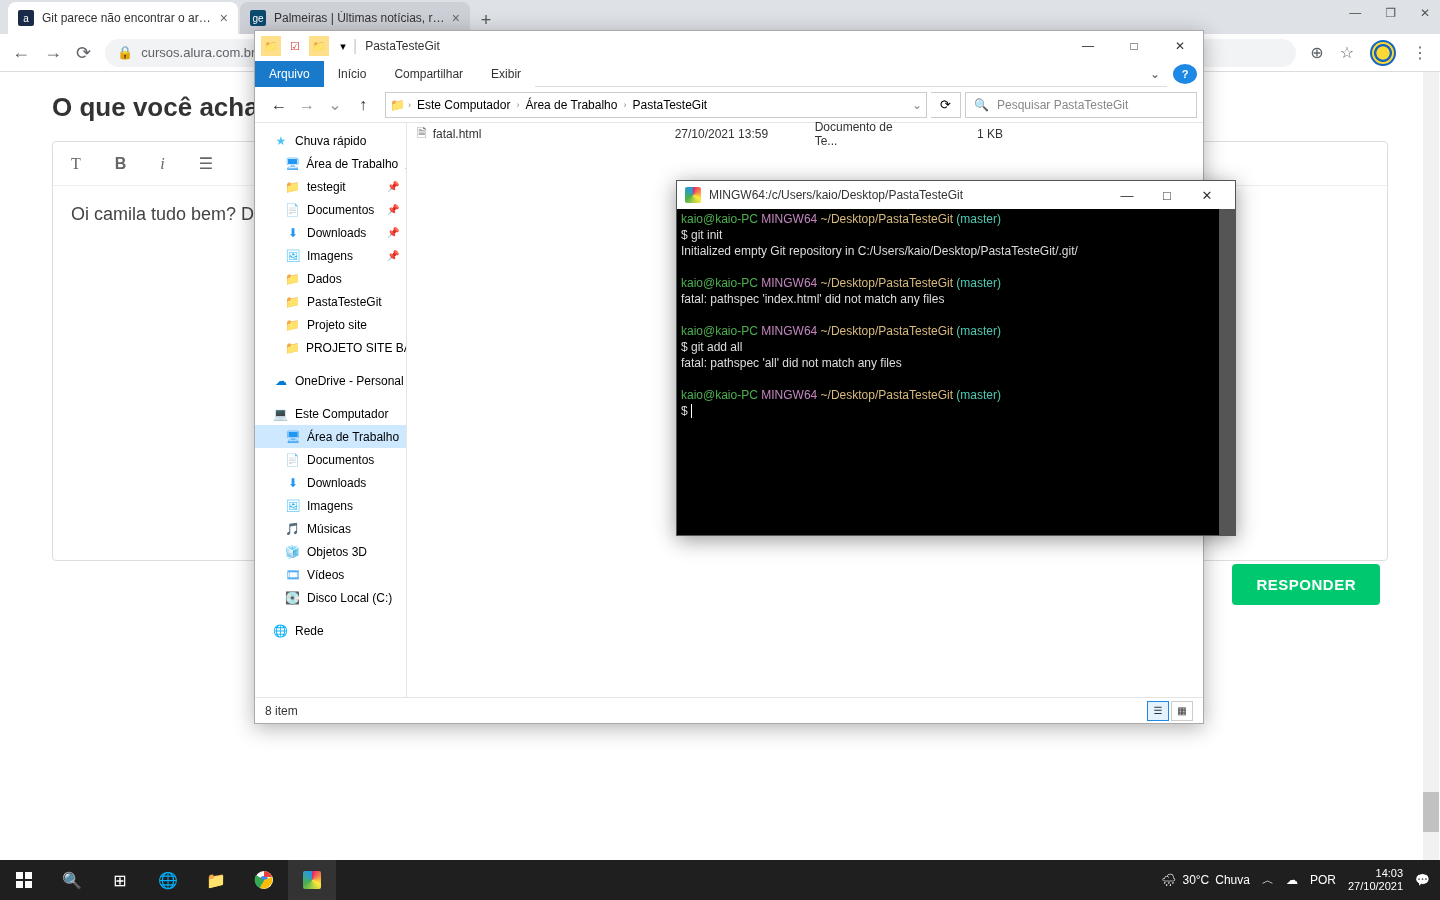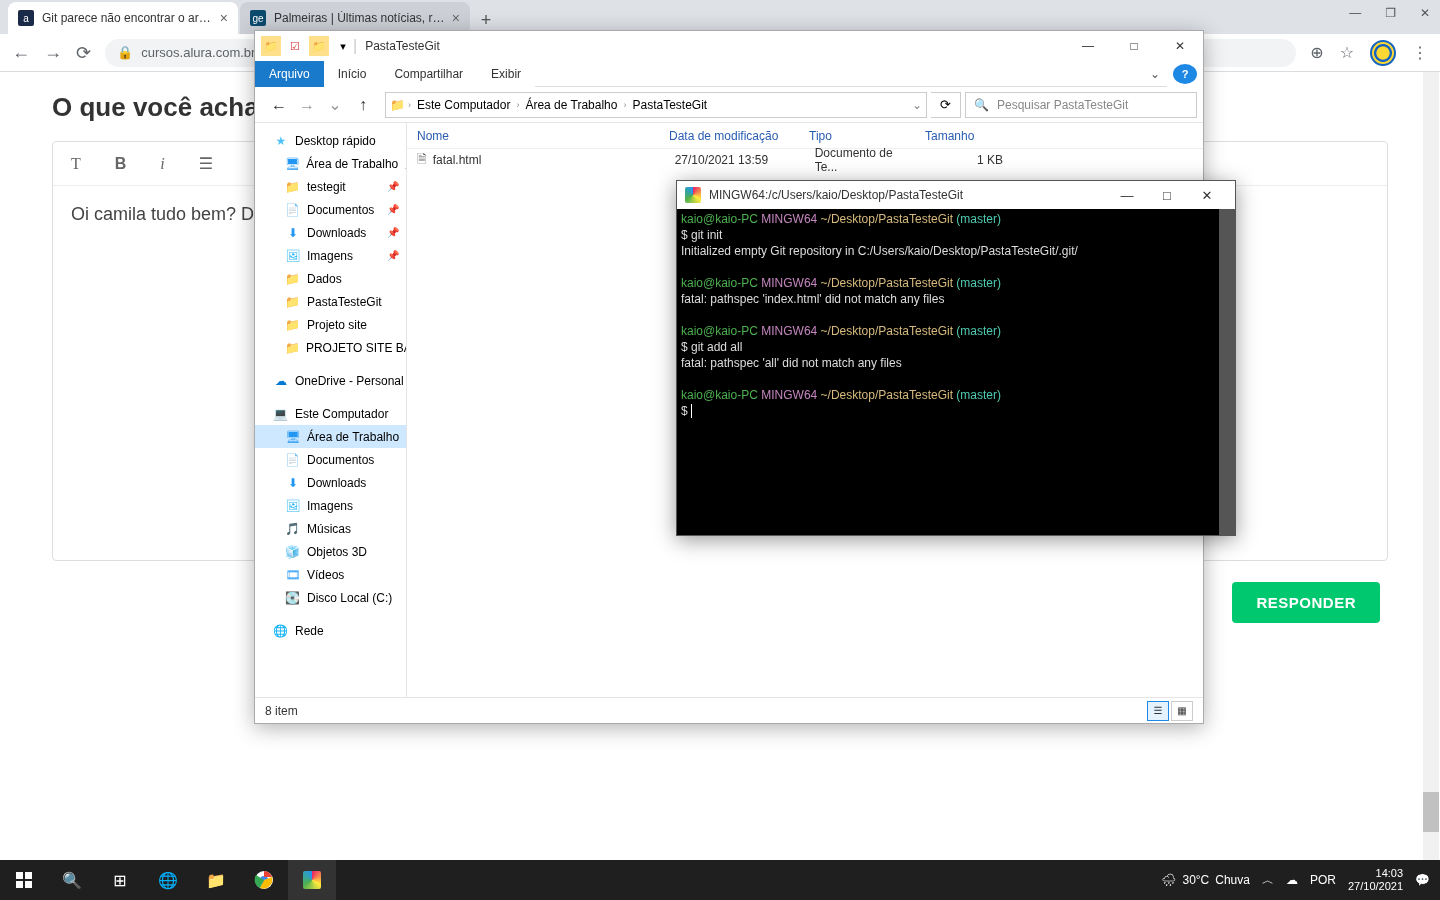--- a/index.html
+++ b/index.html
@@ -24,21 +24,21 @@
 .chrome-profile { width:26px; height:26px; border-radius:50%; background: radial-gradient(circle,#fdd835 40%,#1565c0 45%,#1565c0 55%,#fdd835 60%); border:2px solid #1565c0;}
 
 
 .page { padding: 20px 52px; }
 .page h2 { font-size: 26px; font-weight: 700; color: #333; margin-bottom: 18px;}
 .editor { border:1px solid #ddd; border-radius:4px; min-height:420px; }
 .editor-toolbar { height:44px; border-bottom:1px solid #eee; display:flex; align-items:center; padding:0 18px; gap:34px; color:#666; font-size:16px;}
 .editor-toolbar .bold{font-weight:700;}
 .editor-toolbar .italic{font-style:italic; font-family:Georgia,serif;}
 .editor-content { padding: 18px; font-size:18px; color:#444;}
-.responder-btn { position:absolute; right:60px; top:582px; background:#00c86f; color:#fff; padding:12px 24px; font-size:15px; font-weight:600; border-radius:4px; letter-spacing:0.5px;}
+.responder-btn { position:absolute; right:60px; top:564px; background:#00c86f; color:#fff; padding:12px 24px; font-size:15px; font-weight:600; border-radius:4px; letter-spacing:0.5px;}
 
 .page-scrollbar{position:absolute; right:1px; top:72px; width:16px; height:790px; background:#f1f1f1;}
 .page-scrollbar .thumb{position:absolute; top:720px; width:16px; height:40px; background:#c1c1c1;}
 
 
 .explorer { position: absolute; top: 30px; left: 254px; width: 950px; height: 694px; background: #fff; border: 1px solid #aaa; box-shadow: 0 4px 20px rgba(0,0,0,.3); display:flex; flex-direction:column; }
 .exp-title { height: 30px; display: flex; align-items: center; background: #fff; }
 .exp-title .small-icons{display:flex; gap:4px; padding-left:6px;}
 .exp-title .small-icon{width:20px;height:20px;display:flex;align-items:center;justify-content:center;font-size:11px;}
 .exp-title .folder-ic{background:#ffe08a;}
@@ -225,21 +225,21 @@
     <div class="exp-refresh">⟳</div>
     <div class="exp-search">
       <span>🔍</span>
       <span>Pesquisar PastaTesteGit</span>
     </div>
   </div>
   <div class="exp-body">
     <div class="exp-tree">
       <div class="tree-item">
           <span class="tree-ic ic-star">★</span>
-          <span>Desktop rápido</span>
+          <span>Chuva rápido</span>
         </div>
       <div class="tree-item sub">
           <span class="tree-ic ic-desktop">🖥</span>
           <span>Área de Trabalho</span>
           <span class="pin">📌</span>
         </div>
       <div class="tree-item sub">
           <span class="tree-ic ic-folder">📁</span>
           <span>testegit</span>
           <span class="pin">📌</span>
@@ -317,26 +317,20 @@
           <span class="tree-ic ic-disk">💽</span>
           <span>Disco Local (C:)</span>
         </div>
       <div class="tree-gap"></div>
       <div class="tree-item">
           <span class="tree-ic ic-net">🌐</span>
           <span>Rede</span>
         </div>
     </div>
     <div class="exp-files">
-      <div class="files-header">
-        <span class="col col-name">Nome</span>
-        <span class="col col-date">Data de modificação</span>
-        <span class="col col-type">Tipo</span>
-        <span class="col col-size">Tamanho</span>
-      </div>
       <div class="files-row">
         <span class="icon">🗎</span>
         <span class="col-name" style="width:232px;">fatal.html</span>
         <span class="col col-date">27/10/2021 13:59</span>
         <span class="col col-type">Documento de Te...</span>
         <span class="col col-size" style="text-align:right;padding-right:200px;">1 KB</span>
       </div>
     </div>
   </div>
   <div class="exp-status">

